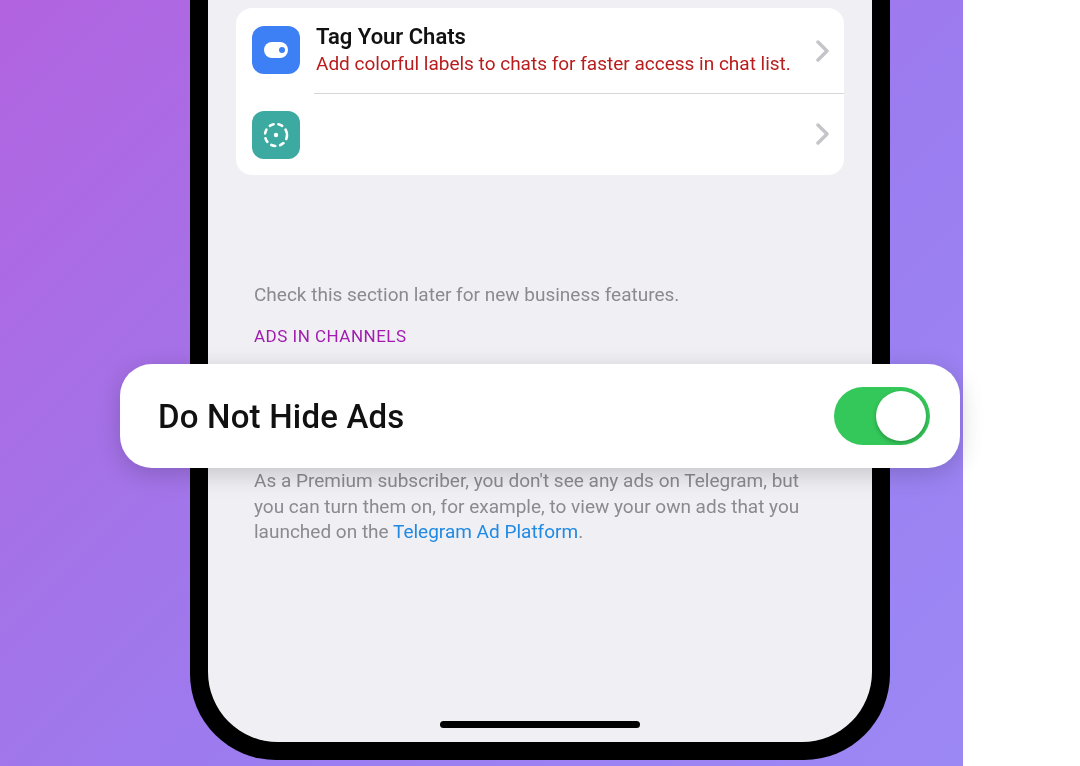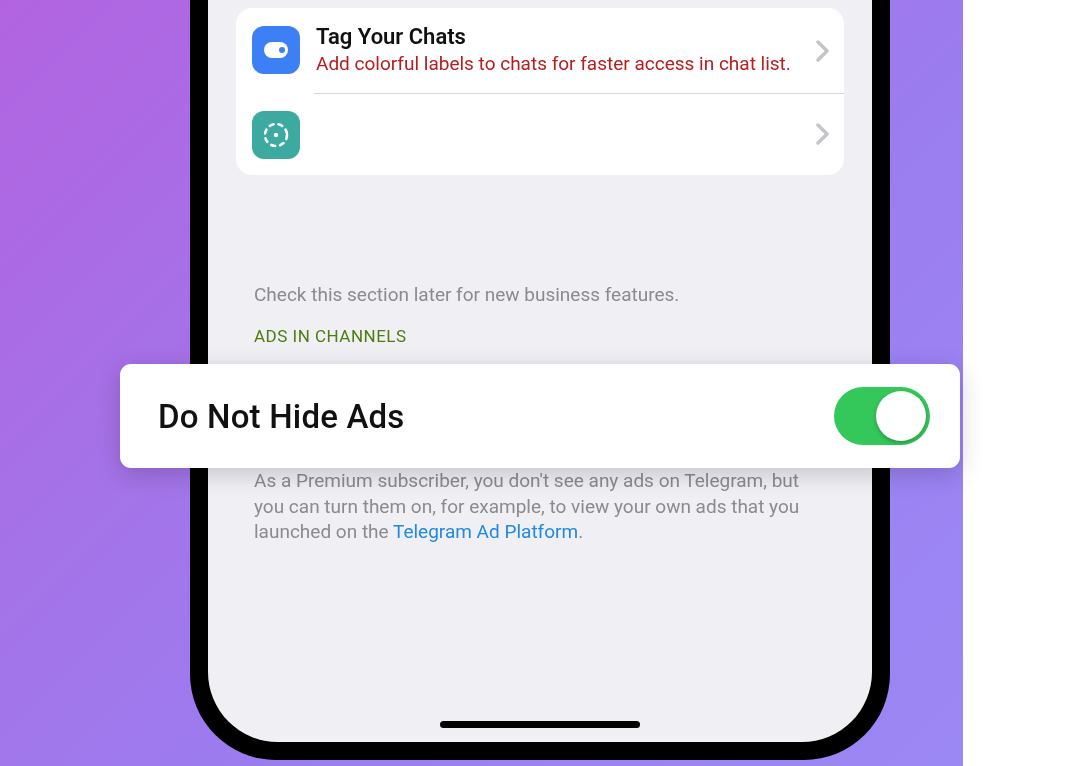--- a/index.html
+++ b/index.html
@@ -61,35 +61,35 @@
   .footer-text {
     position: absolute;
     left: 46px; right: 46px;
     font-size: 19px; color: #8a8a8f; line-height: 1.35;
   }
   .footer-text a { color: #1f89e3; text-decoration: none; }
   .section-header {
     position: absolute;
     left: 46px; right: 46px;
     font-size: 17px; letter-spacing: 0.5px;
-    color: #4d7c0f; text-transform: uppercase;
+    color: #a21caf; text-transform: uppercase;
   }
   .home-indicator {
     position: absolute;
     bottom: 14px; left: 50%; transform: translateX(-50%);
     width: 200px; height: 7px; border-radius: 4px;
     background: #000;
   }
   
   .float-card {
     position: absolute;
     left: 120px; top: 364px;
     width: 840px; height: 104px;
     background: #fff;
-    border-radius: 11px;
+    border-radius: 32px;
     box-shadow: 0 6px 24px rgba(0,0,0,0.18);
     display: flex; align-items: center;
     padding: 0 30px 0 38px;
     justify-content: space-between;
   }
   .float-title { font-size: 33px; font-weight: 500; color: #111; letter-spacing: 0.2px; }
   .toggle {
     width: 96px; height: 58px; border-radius: 30px;
     background: #34c759; position: relative;
     flex-shrink: 0;

